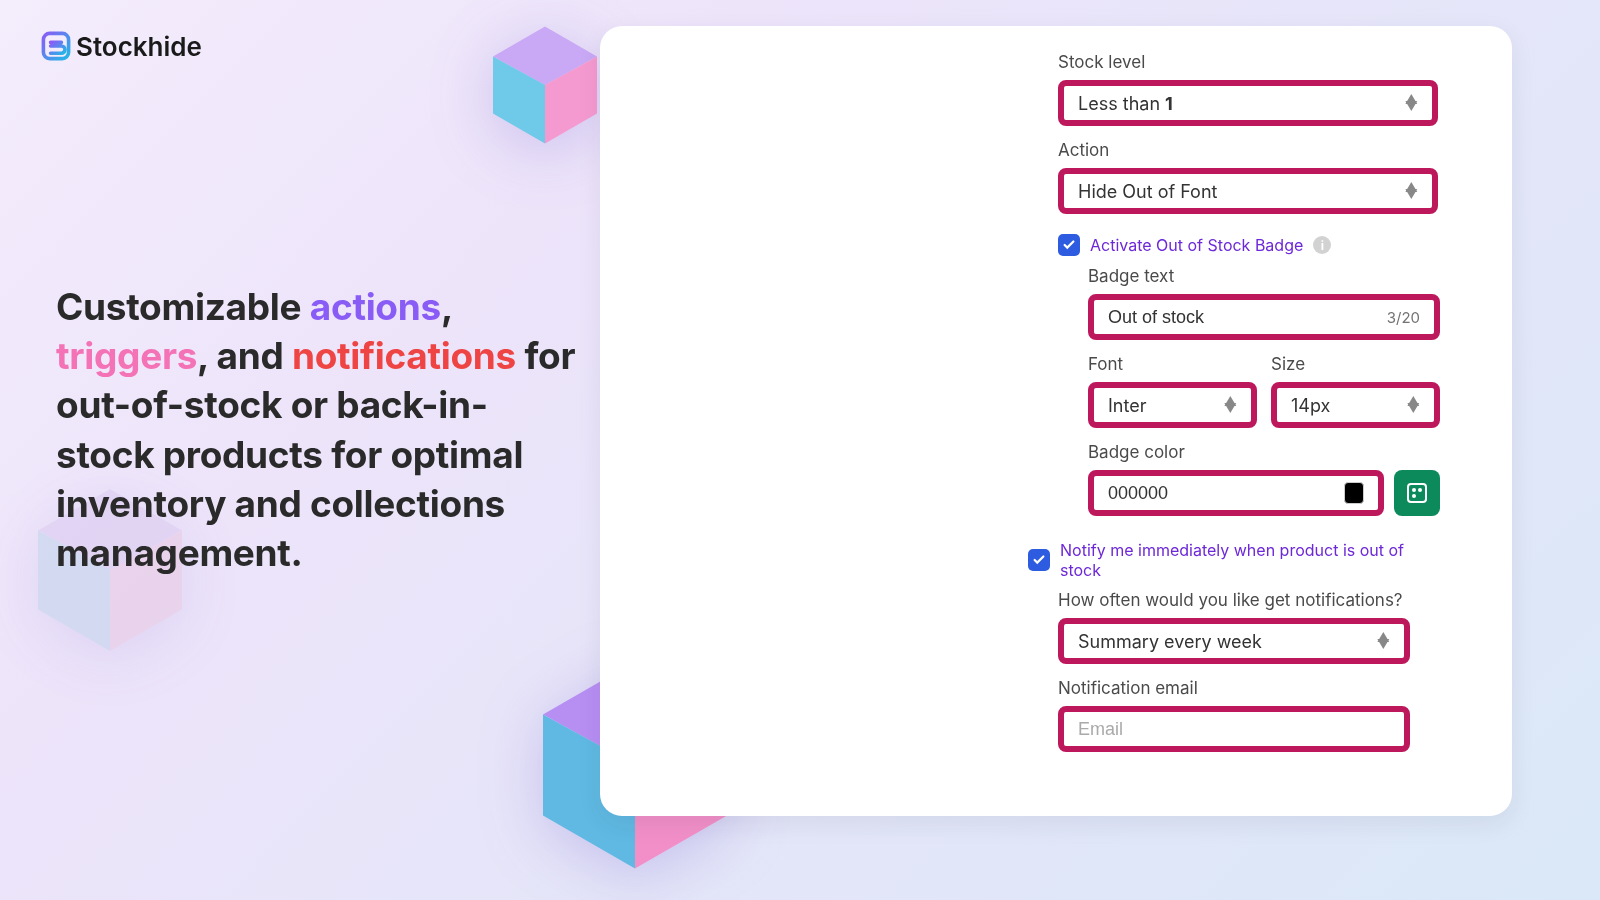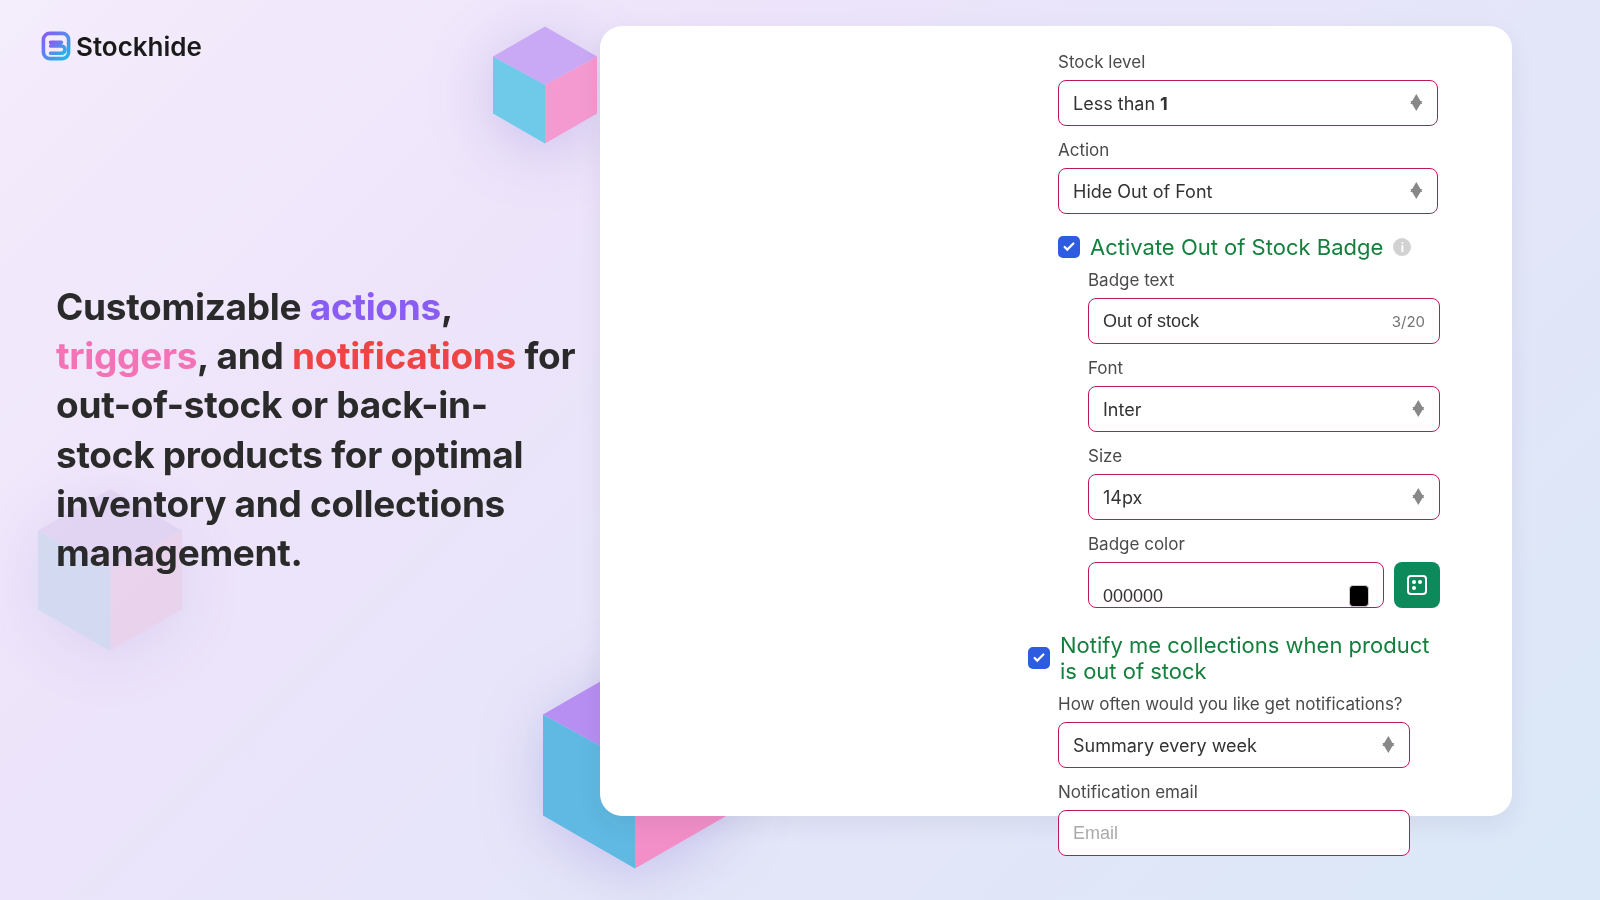--- a/index.html
+++ b/index.html
@@ -35,48 +35,48 @@
 
 .card {
   position: absolute; top: 26px; left: 600px; width: 912px; height: 790px;
   background: #fff; border-radius: 22px; padding: 26px 28px;
   box-shadow: 0 8px 24px rgba(40,40,80,.08);
 }
 
 .field-group { margin-bottom: 14px; }
 .label { font-size: 17px; color: #4a4a4a; margin-bottom: 8px; display:block; }
 .select, .input {
-  width: 100%; height: 46px; border: 1px solid #be185d; border-radius: 8px;
+  width: 100%; height: 46px; border: 6px solid #be185d; border-radius: 8px;
   background: #fff; padding: 0 14px; font-size: 18px; color: #333;
   display:flex; align-items:center; justify-content:space-between;
 }
 .select .chev { color:#888; font-size:13px; display:flex; flex-direction:column; line-height:7px; }
 .input input { border:none; outline:none; font-size:18px; width:100%; background:transparent; color:#333;}
 .input input::placeholder { color:#aaa; }
 
 .right-col { margin-left: 430px; width: 380px; }
 
 .checkrow { display:flex; align-items:center; gap:10px; margin: 20px 0 10px 0; }
 .checkbox {
   width: 22px; height: 22px; border-radius: 5px; background:#2d5ce0;
   display:flex; align-items:center; justify-content:center; flex-shrink:0;
 }
 .checkbox svg { width:14px; height:14px; }
-.check-label { font-size: 22px; color: #15803d; }
+.check-label { font-size: 16px; color: #6d28d9; }
 .info-icon { width:18px; height:18px; background:#d2d2d2; border-radius:50%; display:flex; align-items:center; justify-content:center; color:#fff; font-size:12px; font-weight:700; }
 
 .indent { margin-left: 30px; width: 352px; }
 
 .counter { color:#737373; font-size:15px; }
 
-.row2 { display:flex; gap:14px;flex-direction:column; }
+.row2 { display:flex; gap:14px; }
 .row2 > div { flex:1; }
 
 .colorrow { display:flex; gap:10px; align-items:stretch; }
-.colorrow .input { flex:1;align-items:flex-end; }
+.colorrow .input { flex:1; }
 .swatch { width:22px; height:22px; border-radius:4px; border:1px solid #ccc; }
 .picker-btn {
   width:46px; height:46px; background:#0d8a5c; border-radius:8px;
   display:flex; align-items:center; justify-content:center; flex-shrink:0;
 }
 .picker-btn svg { width:24px; height:24px; }
 
 .notify-block { margin-top: 24px; margin-left: 400px; width: 412px; }
 .notify-indent { margin-left: 30px; width: 352px; }
 
@@ -243,21 +243,21 @@
     </div>
   </div>
 
   <div class="notify-block">
     <div class="checkrow" style="margin-top:0;">
       <div class="checkbox">
         <svg viewBox="0 0 16 16">
             <path d="M3 8 l3 3 l7-7" stroke="#fff" stroke-width="2.5" fill="none" stroke-linecap="round"></path>
           </svg>
       </div>
-      <span class="check-label">Notify me collections when product is out of stock</span>
+      <span class="check-label">Notify me immediately when product is out of stock</span>
     </div>
 
     <div class="notify-indent">
       <div class="field-group">
         <span class="label">How often would you like get notifications?</span>
         <div class="select">
           <span>Summary every week</span>
           <span class="chev">▲<br>▼</span>
         </div>
       </div>

